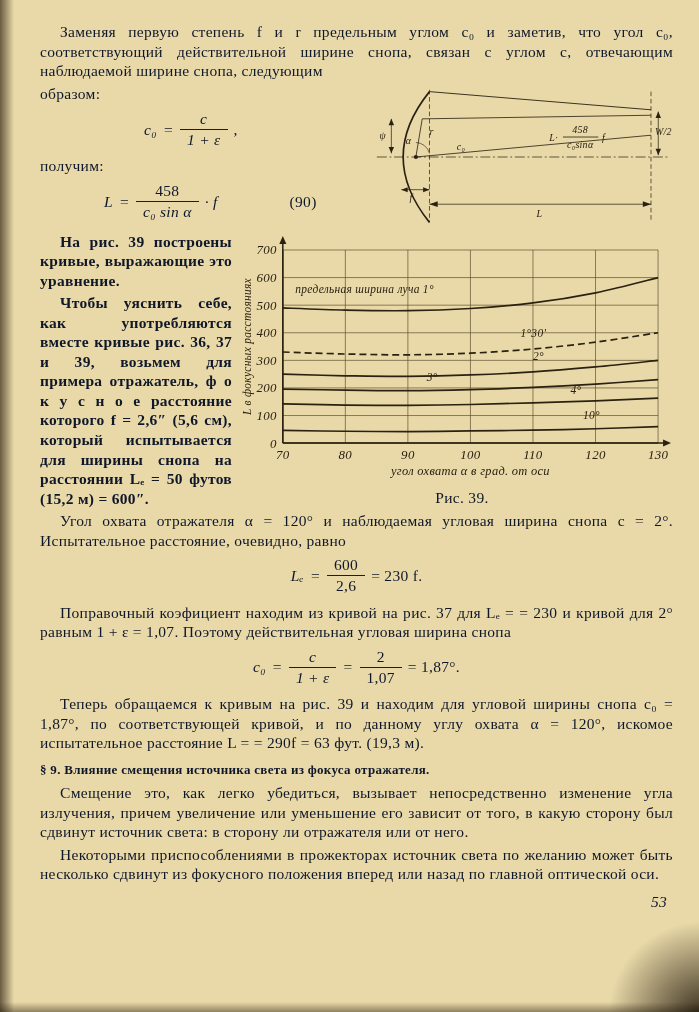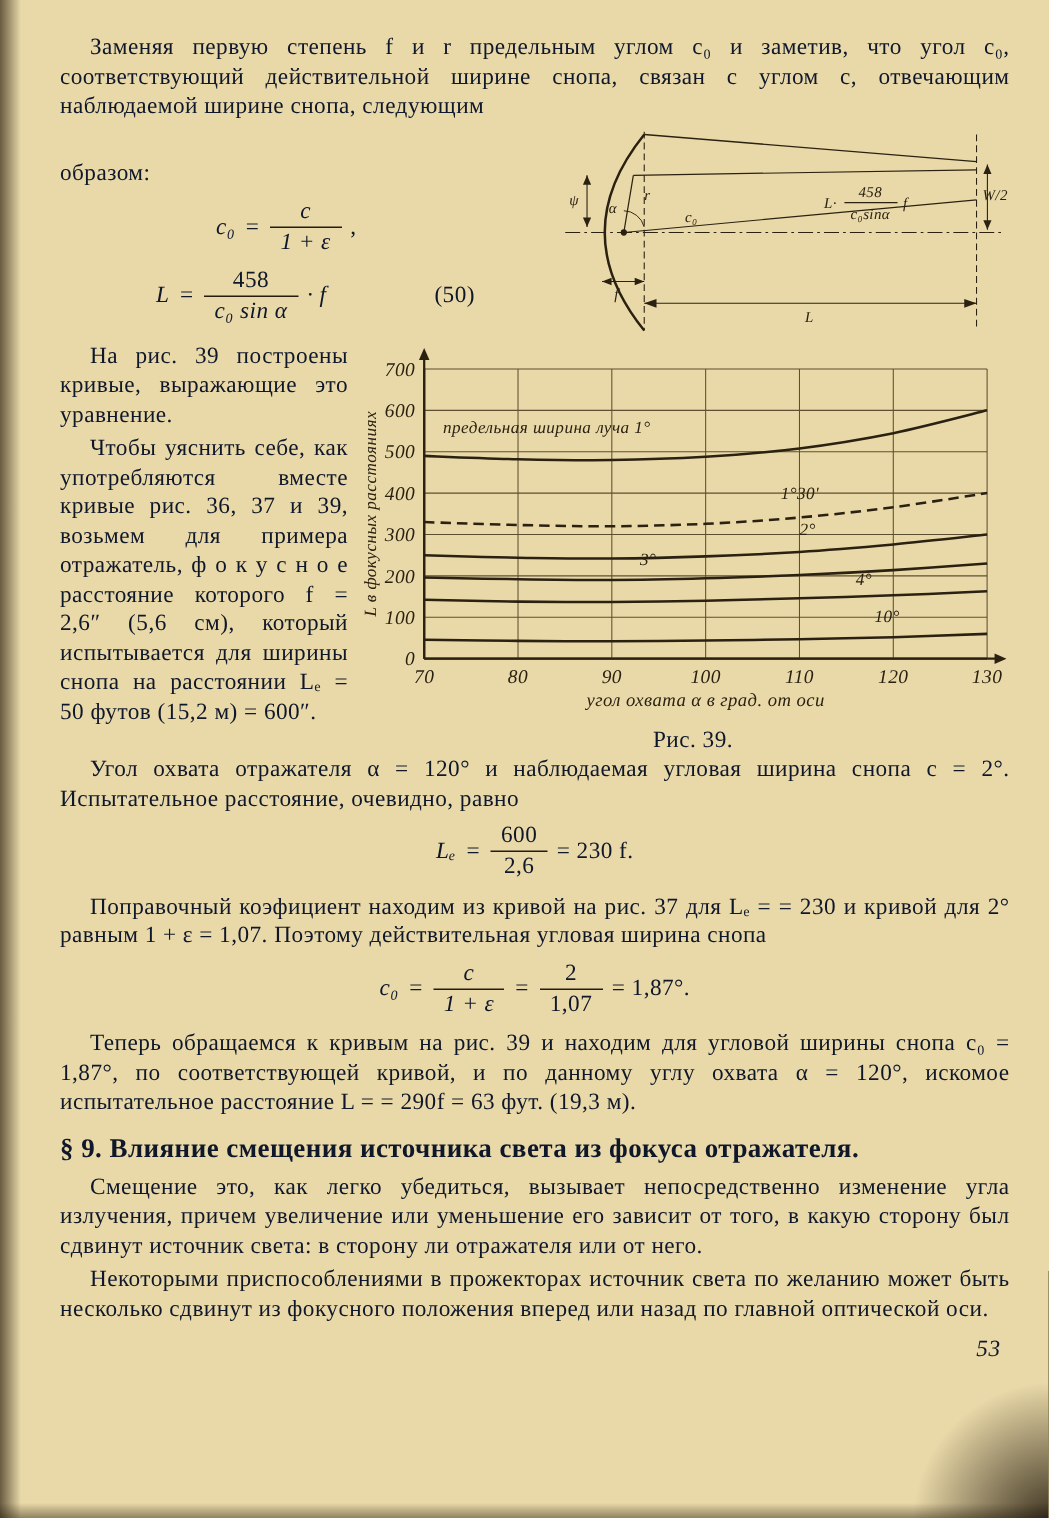--- a/index.html
+++ b/index.html
@@ -16,38 +16,38 @@
     overflow:hidden;
   }
   .page::before{content:"";position:absolute;left:0;top:0;bottom:0;width:14px;
     background:linear-gradient(90deg,rgba(35,24,8,.65),rgba(35,24,8,0));pointer-events:none;z-index:5;}
   .page::after{content:"";position:absolute;left:0;right:0;bottom:0;height:10px;
     background:linear-gradient(0deg,rgba(35,24,8,.45),rgba(35,24,8,0));pointer-events:none;z-index:5;}
   .corner-shadow{position:absolute;right:-46px;bottom:-46px;width:150px;height:150px;z-index:6;
     background:radial-gradient(circle at 72% 72%,rgba(25,16,4,.85),rgba(25,16,4,0) 62%);pointer-events:none;}
   .para{margin:0 0 3px;text-align:justify;}
   .indent{text-indent:20px;}
-  .row1{display:flex;align-items:flex-end;margin-top:2px;}
+  .row1{display:flex;align-items:center;margin-top:2px;}
   .col-form{width:330px;flex:none;}
   .diagram{width:300px;height:138px;margin-left:3px;margin-top:2px;flex:none;}
   .formula{display:flex;align-items:center;margin:7px 0;}
   .formula.center{justify-content:center;margin:6px 0 8px;}
   .mvar{font-style:italic;}
   .eq{margin:0 7px;}
   .frac{display:inline-block;text-align:center;vertical-align:middle;line-height:1.15;}
   .frac .num{display:block;padding:0 7px 1px;border-bottom:1.2px solid #241c10;}
   .frac .den{display:block;padding:1px 7px 0;}
   .trail{margin-left:6px;}
   .eqnum{margin-left:72px;}
   .row2{display:flex;margin-top:4px;}
-  .col-text{width:198px;flex:none;padding-right:6px;box-sizing:border-box;}
+  .col-text{width:198px;flex:none;padding-right:6px;box-sizing:border-box;font-weight:bold;}
   .chart-wrap{flex:1;display:flex;flex-direction:column;align-items:center;}
   .chart{width:434px;height:251px;}
   .fig-caption{margin-top:5px;text-align:center;margin-left:13px;}
-  .s9{font-weight:bold;font-size:18px;margin:9px 0 5px;text-align:justify;}
+  .s9{font-weight:bold;font-size:13px;margin:9px 0 5px;text-align:justify;}
   .pagenum{text-align:right;font-style:italic;margin-top:8px;padding-right:6px;}
 </style>
 </head>
 <body>
 
 <div class="page">
 
   <p class="para indent">Заменяя первую степень f и r предельным углом c₀ и заметив, что угол c₀, соответствующий действительной ширине снопа, связан с углом c, отвечающим наблюдаемой ширине снопа, следующим</p>
 
   <div class="row1">
@@ -57,30 +57,31 @@
       <div class="formula" style="margin-left:104px;">
         <span class="mvar">c₀</span>
         <span class="eq">=</span>
         <span class="frac">
           <span class="num mvar">c</span>
           <span class="den mvar">1 + ε</span>
         </span>
         <span class="trail">,</span>
       </div>
 
+      <div>получим:</div>
 
       <div class="formula" style="margin-left:64px;">
         <span class="mvar">L</span>
         <span class="eq">=</span>
         <span class="frac">
           <span class="num">458</span>
           <span class="den mvar">c₀ sin α</span>
         </span>
         <span class="trail mvar">· f</span>
-        <span class="eqnum">(50)</span>
+        <span class="eqnum">(90)</span>
       </div>
     </div>
 
     <svg class="diagram" viewBox="0 0 330 152" xmlns="http://www.w3.org/2000/svg">
         <line x1="62" y1="2" x2="62" y2="148" stroke="#2a2111" stroke-width="0.8" stroke-dasharray="5 3"></line>
         <line x1="306" y1="4" x2="306" y2="146" stroke="#2a2111" stroke-width="0.8" stroke-dasharray="5 3"></line>
         <line x1="4" y1="76" x2="324" y2="76" stroke="#2a2111" stroke-width="0.8" stroke-dasharray="11 3 2 3"></line>
         <path d="M 62 4 Q 4 76 62 148" fill="none" stroke="#2a2111" stroke-width="1.8"></path>
         <circle cx="47" cy="76" r="2.3" fill="#2a2111"></circle>
         <line x1="62" y1="4" x2="306" y2="24" stroke="#2a2111" stroke-width="1"></line>

